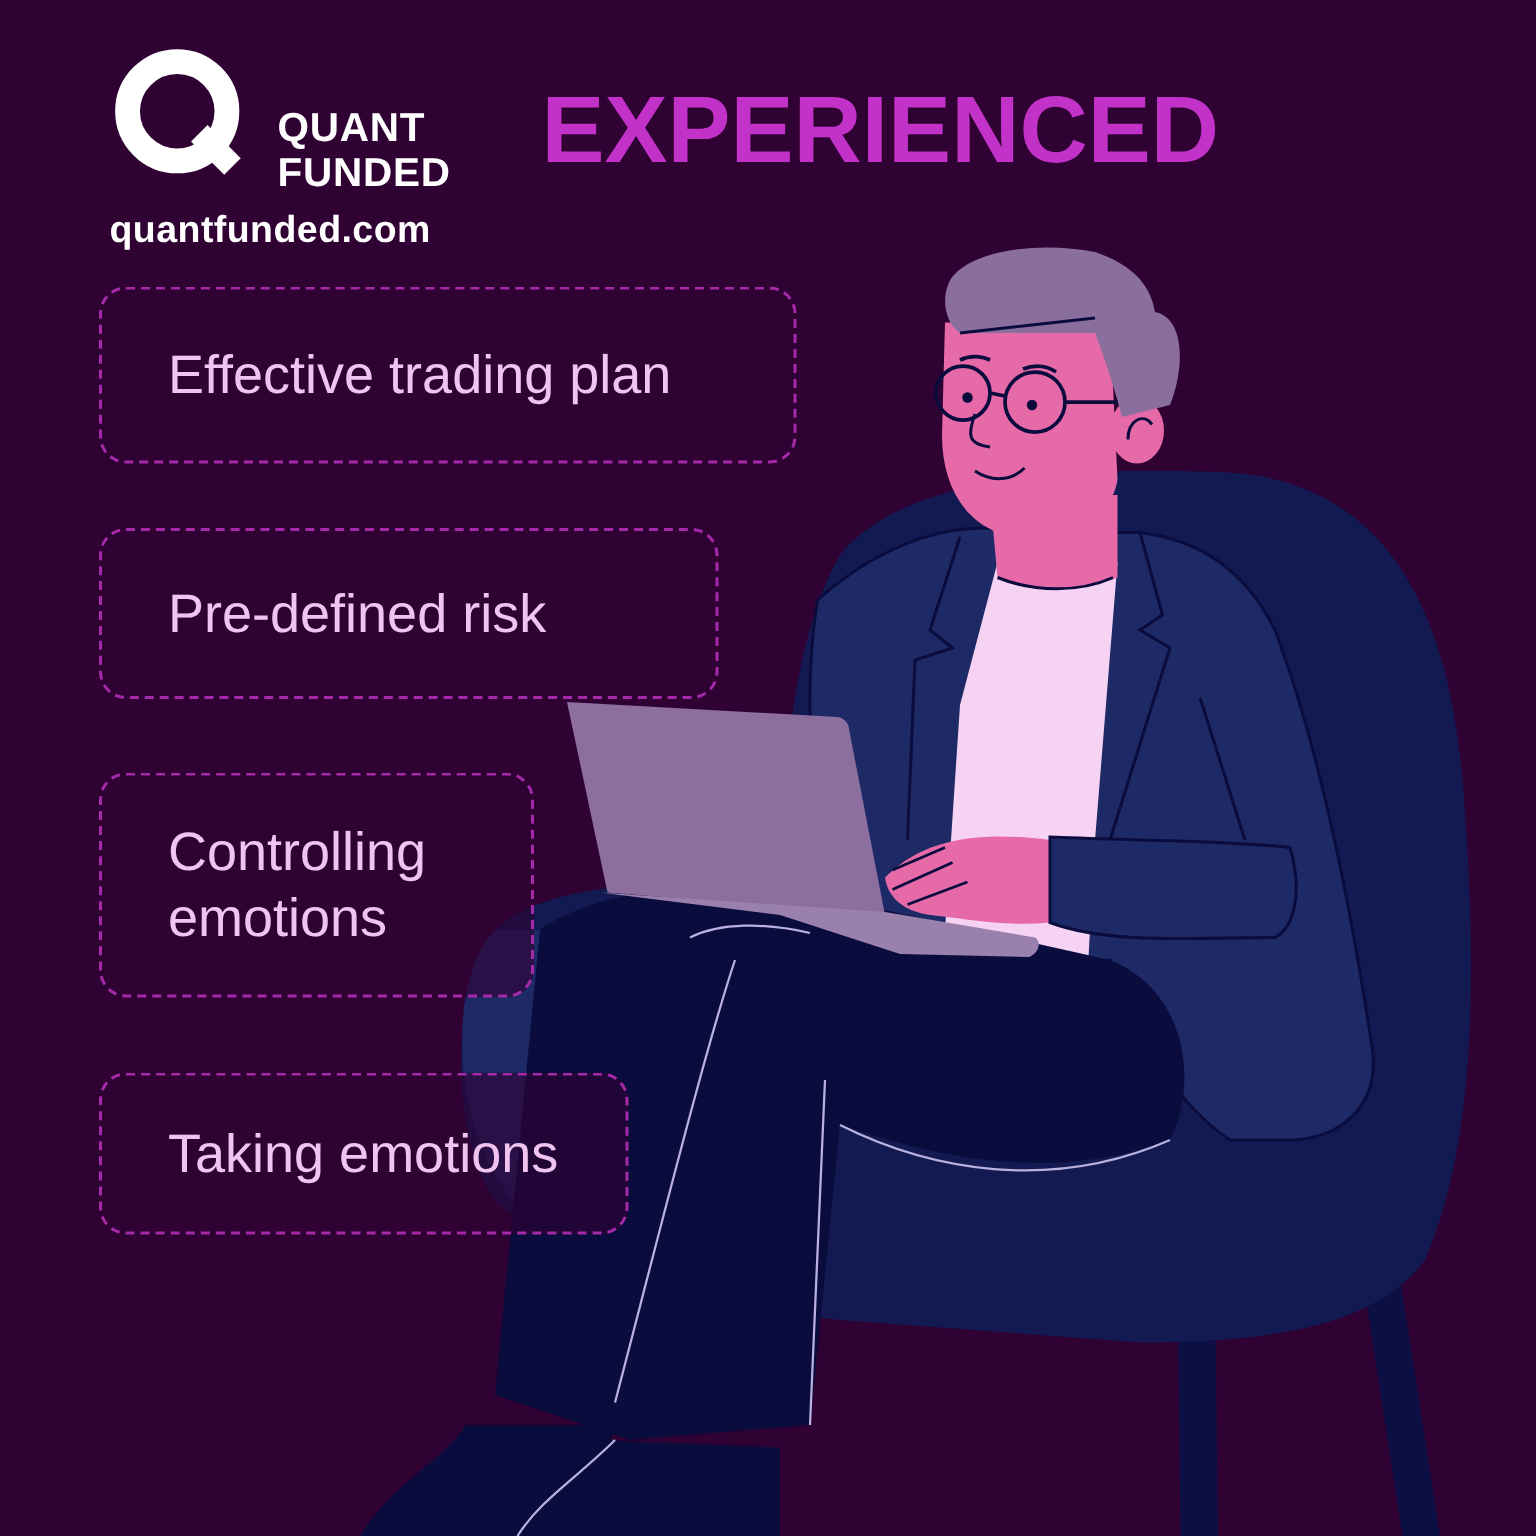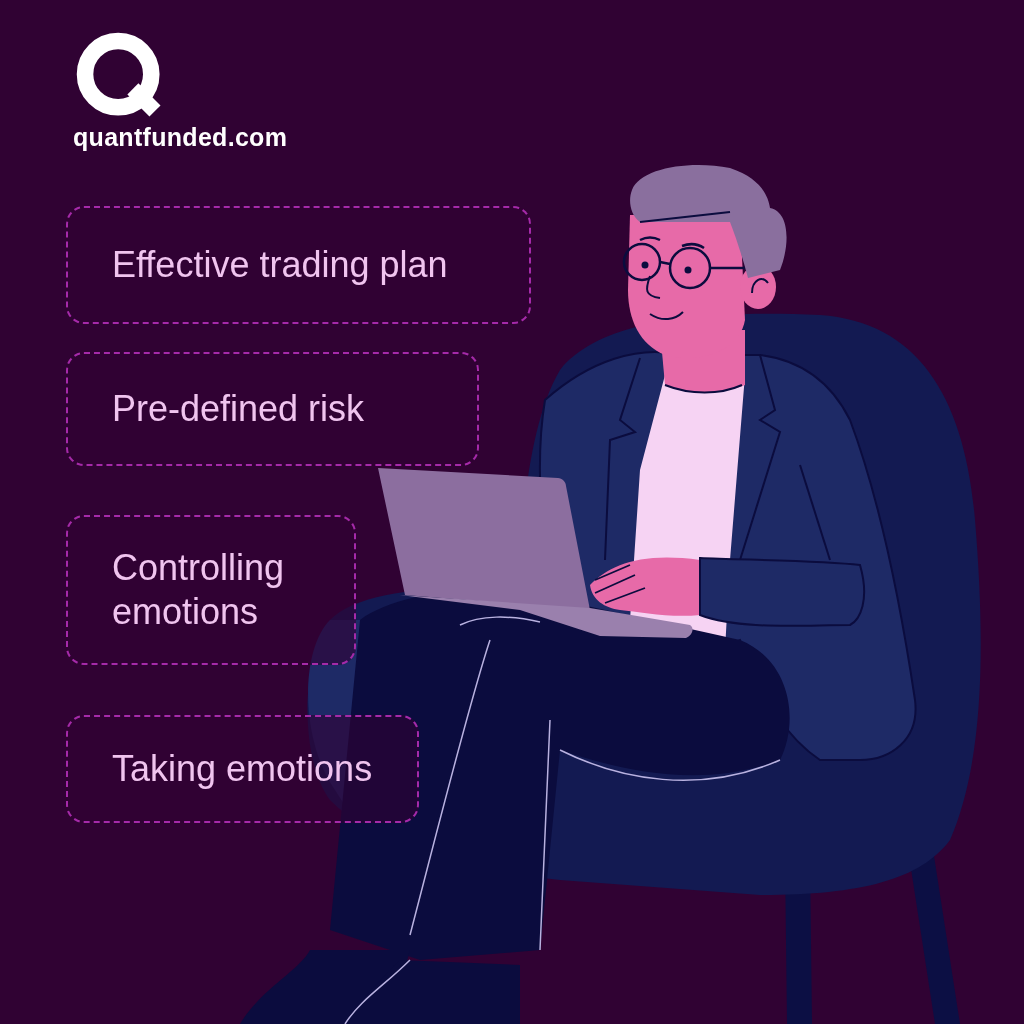--- a/index.html
+++ b/index.html
@@ -14,42 +14,42 @@
 
     .logo { position: absolute; left: 74px; top: 30px; width: 240px; height: 95px; }
     .logo-mark { position: absolute; left: 0; top: 0; width: 92px; height: 92px; }
     .logo-text {
       position: absolute; left: 111px; top: 40px;
       color: #ffffff; font-weight: 700; font-size: 27px; line-height: 30px;
       letter-spacing: 0.5px;
     }
     .logo-text span { display: block; }
     .logo-url {
-      position: absolute; left: 73px; top: 123px;
+      position: absolute; left: 73px; top: 139px;
       color: #ffffff; font-weight: 700; font-size: 25px; letter-spacing: 0.3px;
     }
     .headline {
       position: absolute; left: 361px; top: 52px;
       color: #c231c8; font-weight: 700; font-size: 63px; letter-spacing: 0px;
       line-height: 70px;
     }
 
     .card {
       position: absolute;
       border: 2px dashed #a52aa9;
       border-radius: 18px;
       box-sizing: border-box;
       color: #f0c4ef;
       font-size: 36px;
       line-height: 44px;
       display: flex; align-items: center;
       padding-left: 44px;
       background: rgba(48, 2, 51, 0.6);
     }
-    .card-1 { left: 66px; top: 206px; width: 465px; height: 118px; }
+    .card-1 { left: 66px; top: 191px; width: 465px; height: 118px; }
     .card-2 { left: 66px; top: 352px; width: 413px; height: 114px; }
     .card-3 { left: 66px; top: 515px; width: 290px; height: 150px; }
     .card-4 { left: 66px; top: 715px; width: 353px; height: 108px; }
     .card-text { white-space: pre-line; }
   </style>
 </head>
 <body>
 
 <div class="canvas">
 
@@ -105,23 +105,28 @@
     <path d="M595 580 L630 565 M595 593 L635 575 M605 603 L645 588" fill="none" stroke="#0b0c3e" stroke-width="1.8"></path>
 
     <path d="M700 558 C740 560 820 560 860 565 C870 600 860 620 850 625 C800 625 740 630 700 615 Z" fill="#1e2a66" stroke="#0b0c3e" stroke-width="2"></path>
   </svg>
 
   <div class="logo">
     <svg class="logo-mark" viewBox="0 0 100 100" xmlns="http://www.w3.org/2000/svg">
       <circle cx="48" cy="48" r="36" fill="none" stroke="#ffffff" stroke-width="18"></circle>
       <path d="M58 70 L70 58 L94 82 L82 94 Z" fill="#ffffff"></path>
     </svg>
+    <div class="logo-text">
+      <span>QUANT</span>
+      <span>FUNDED</span>
+    </div>
   </div>
   <div class="logo-url">quantfunded.com</div>
 
+  <div class="headline">EXPERIENCED</div>
 
   <div class="card card-1">
     <span class="card-text">Effective trading plan</span>
   </div>
   <div class="card card-3">
     <span class="card-text">Controlling
 emotions</span>
   </div>
   <div class="card card-2">
     <span class="card-text">Pre-defined risk</span>

